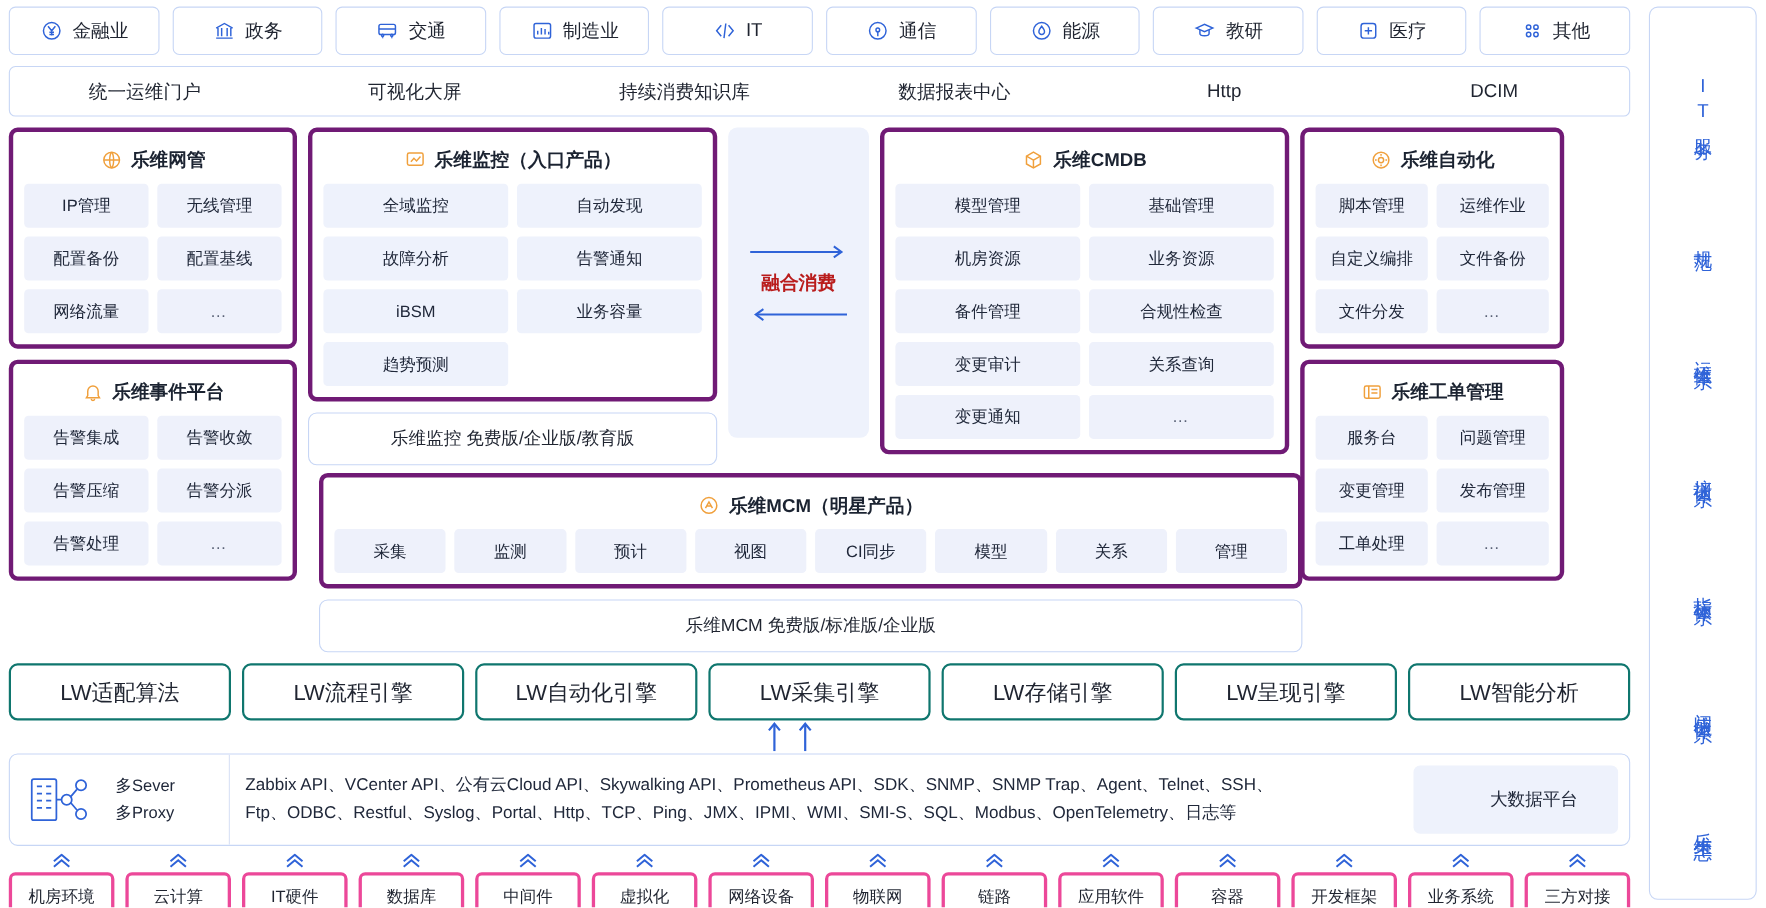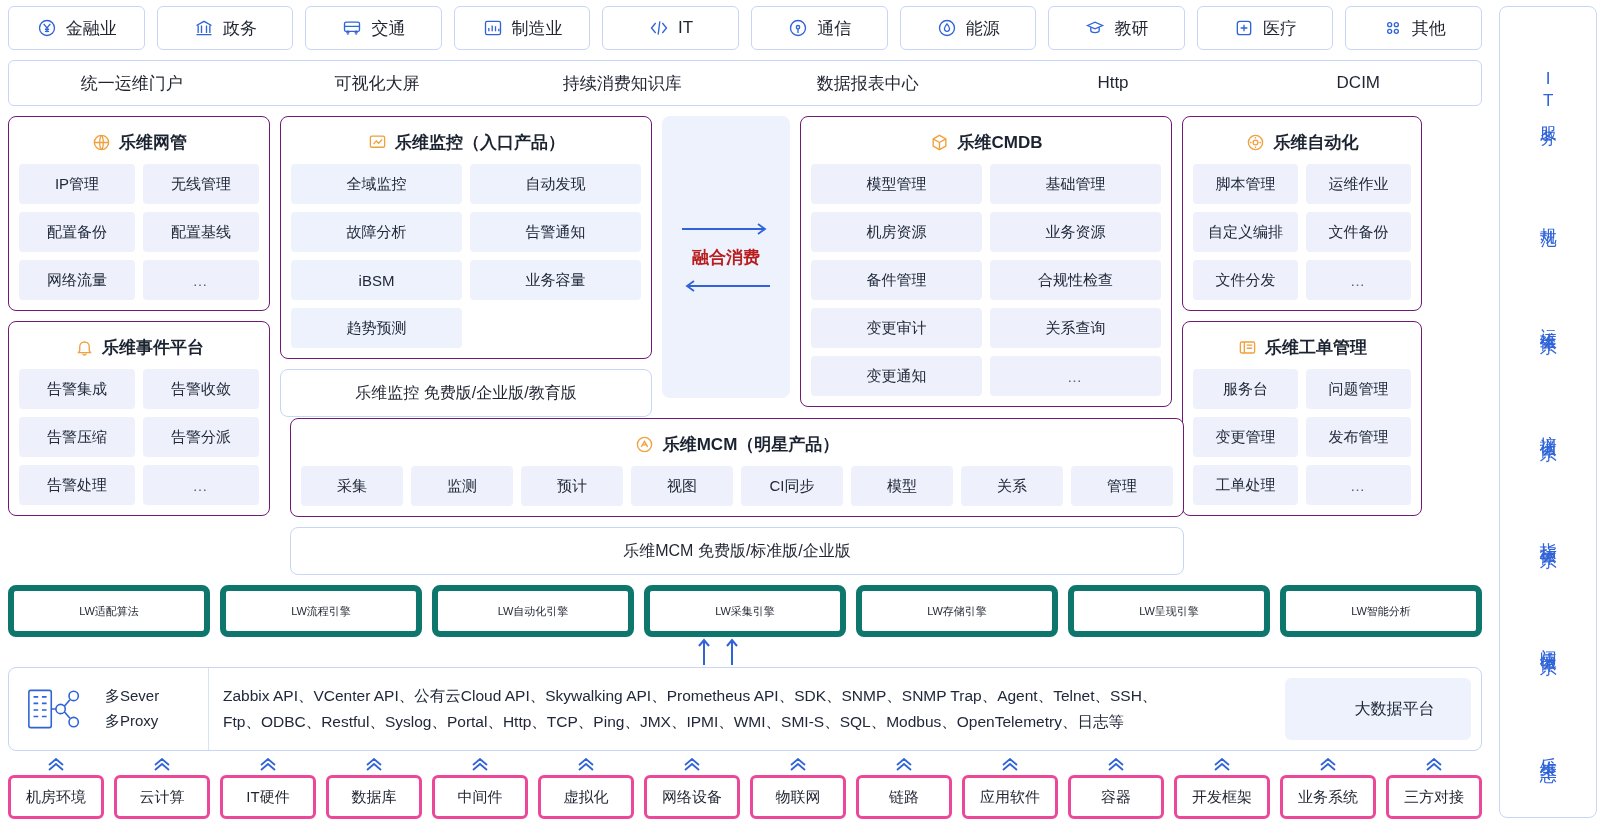--- a/index.html
+++ b/index.html
@@ -72,21 +72,21 @@
     gap: 10px;
     align-items: flex-start;
   }
   .col-left { width: 262px; flex: none; display: flex; flex-direction: column; gap: 10px; }
   .col-mid  { width: 372px; flex: none; display: flex; flex-direction: column; gap: 10px; }
   .col-arrow{ width: 128px; flex: none; }
   .col-cmdb { width: 372px; flex: none; }
   .col-right{ width: 240px; flex: none; display: flex; flex-direction: column; gap: 10px; }
 
   .panel {
-    border: 1px solid #701a75;
+    border: 4px solid #701a75;
     border-radius: 8px;
     background: #fff;
     padding: 10px;
   }
   .panel-title {
     display: flex;
     align-items: center;
     justify-content: center;
     gap: 8px;
     font-size: 17px;
@@ -164,26 +164,26 @@
   .mcm-wrap { display: flex; flex-direction: column; gap: 10px; }
 
   
   .engines {
     display: flex;
     gap: 10px;
     margin-top: 10px;
   }
   .engine {
     flex: 1;
-    border: 6px solid #0f766e;
+    border: 2px solid #0f766e;
     border-radius: 8px;
     background: #fff;
     height: 52px;
     display: flex; align-items: center; justify-content: center;
-    font-size: 11px;
+    font-size: 20px;
     color: #1f2430;
   }
 
   
   .uparrows {
     position: relative;
     height: 26px;
   }
   .uparrows svg { position: absolute; left: 684px; top: -2px; }
 

